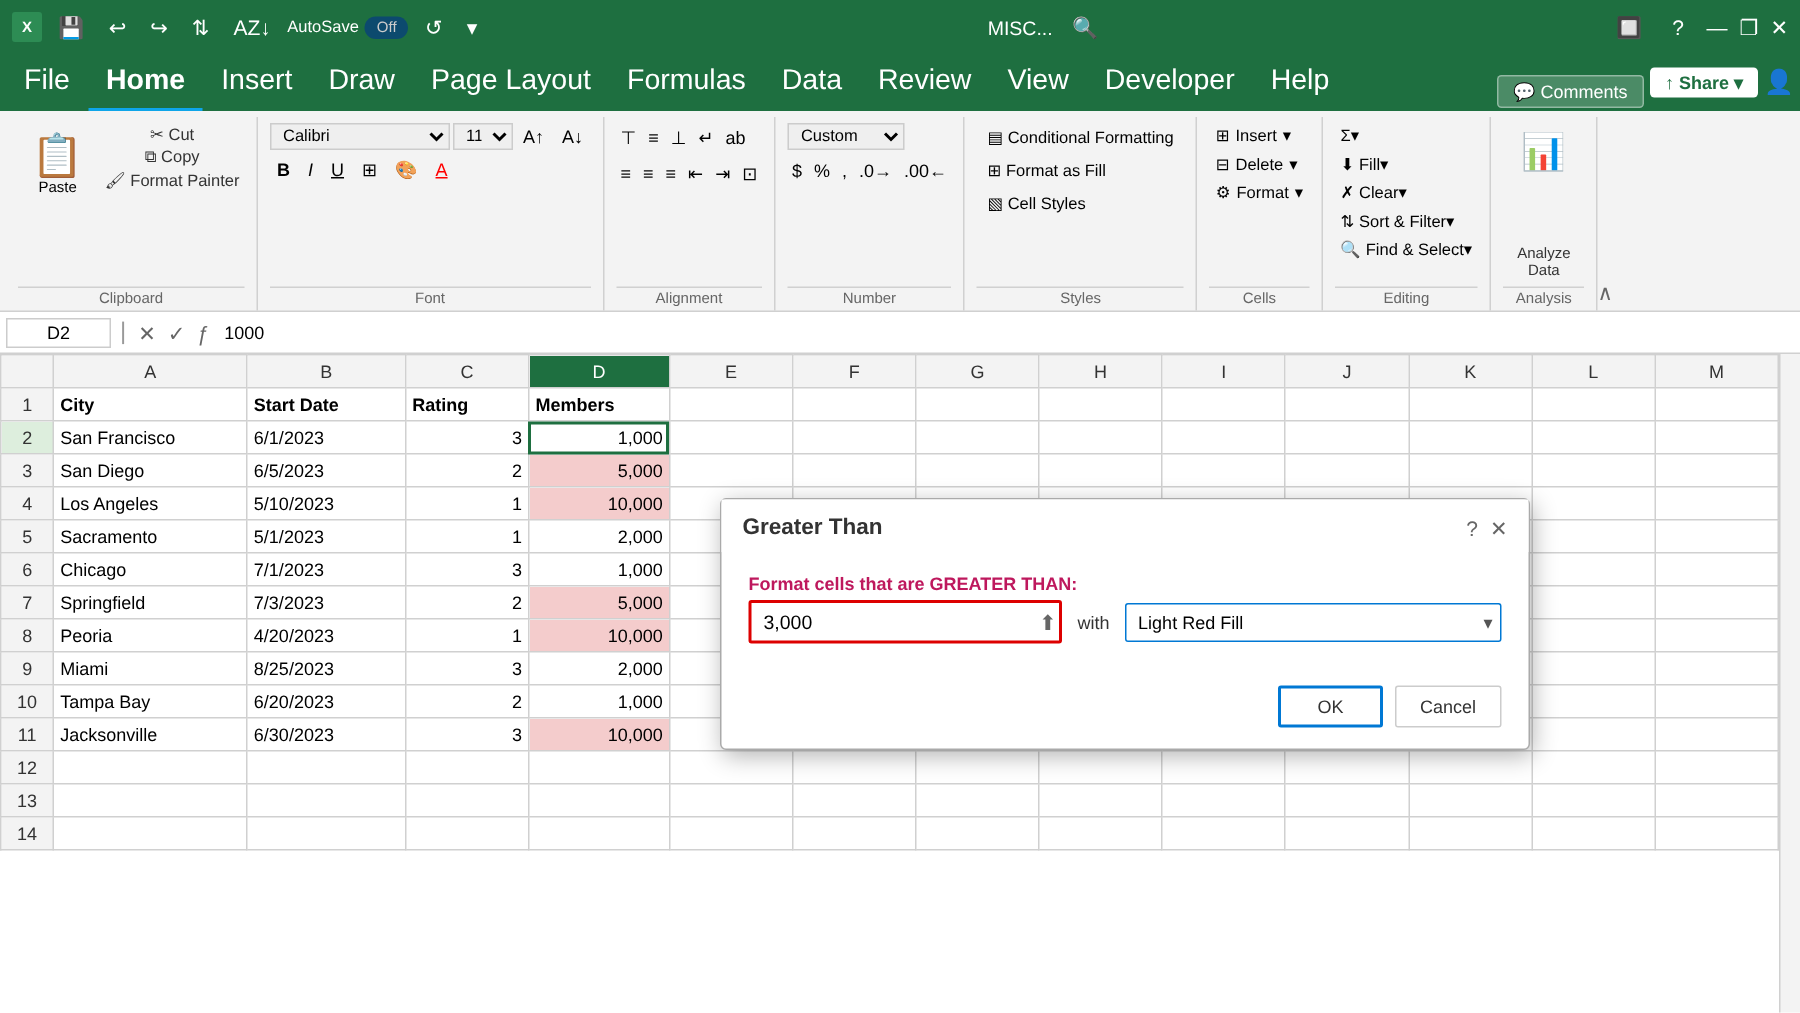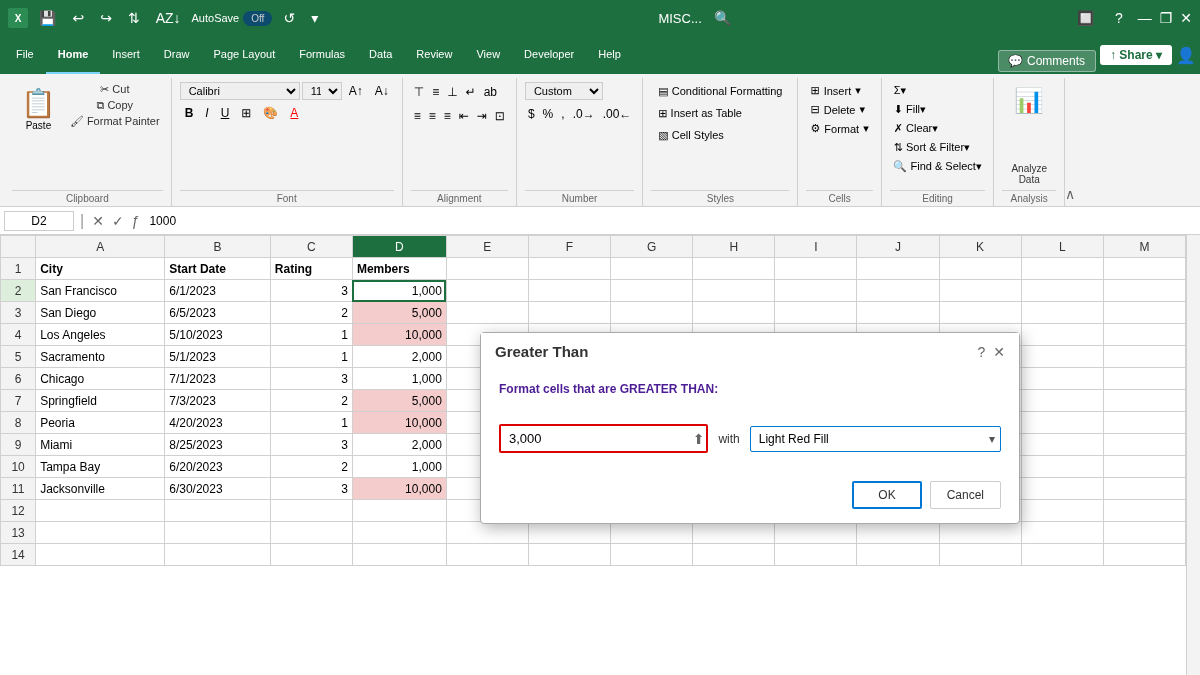--- a/index.html
+++ b/index.html
@@ -33,25 +33,25 @@
       display: flex;
       align-items: stretch;
       padding: 0 4px;
     }
     .menu-item {
       padding: 0 12px;
       display: flex;
       align-items: center;
       color: white;
       cursor: pointer;
-      font-size: 11px;
+      font-size: 19px;
       border-bottom: 2px solid transparent;
       text-align: right;
     }
-    .menu-item.active { border-bottom: 2px solid #7dd3fc; font-weight: 600; }
+    .menu-item.active { border-bottom: 2px solid #0ea5e9; font-weight: 600; }
     .menu-right { margin-left: auto; display: flex; align-items: center; gap: 4px; }
     .comments-btn { background: rgba(255,255,255,0.2); border: 1px solid rgba(255,255,255,0.4); border-radius: 3px; color: white; padding: 3px 10px; font-size: 12px; cursor: pointer; display: flex; align-items: center; gap: 4px; margin-top: 12px; }
     .share-btn { background: white; border: none; border-radius: 3px; color: #1e6f40; padding: 3px 10px; font-size: 12px; cursor: pointer; font-weight: 600; }
     .menu-person { background: none; border: none; color: white; font-size: 16px; cursor: pointer; }
 
     
     .ribbon {
       background: #f3f3f3;
       border-bottom: 1px solid #d0d0d0;
       display: flex;
@@ -173,21 +173,21 @@
       padding: 10px 14px 8px 14px;
       border-bottom: none;
       display: flex;
       align-items: center;
       justify-content: space-between;
     }
     .dialog-title { font-size: 15px; font-weight: 600; color: #333; }
     .dialog-title-icons { display: flex; gap: 8px; }
     .dialog-icon-btn { background: none; border: none; cursor: pointer; font-size: 14px; color: #666; }
     .dialog-body { padding: 14px 18px 18px 18px; }
-    .dialog-instruction { font-size: 12px; font-weight: 600; color: #4c1d95; margin-bottom: 28px; }
+    .dialog-instruction { font-size: 12px; font-weight: 600; color: #be185d; margin-bottom: 4px; }
     .dialog-row { display: flex; align-items: center; gap: 10px; }
     .dialog-input-wrapper { position: relative; flex: 1; }
     .dialog-input {
       width: 100%;
       border: 2px solid #d00;
       border-radius: 2px;
       padding: 5px 28px 5px 8px;
       font-size: 13px;
       outline: none;
     }
@@ -400,21 +400,21 @@
   </div>
 
   <div class="ribbon-group">
     <div class="ribbon-group-content" style="flex-direction:column; gap:3px;">
       <button class="style-btn">
         <span>▤</span>
         <span>Conditional Formatting</span>
       </button>
       <button class="style-btn">
         <span>⊞</span>
-        <span>Insert as Table</span>
+        <span>Format as Fill</span>
       </button>
       <button class="style-btn">
         <span>▧</span>
         <span>Cell Styles</span>
       </button>
     </div>
     <div class="ribbon-group-label">Styles</div>
   </div>
 
   <div class="ribbon-group">

